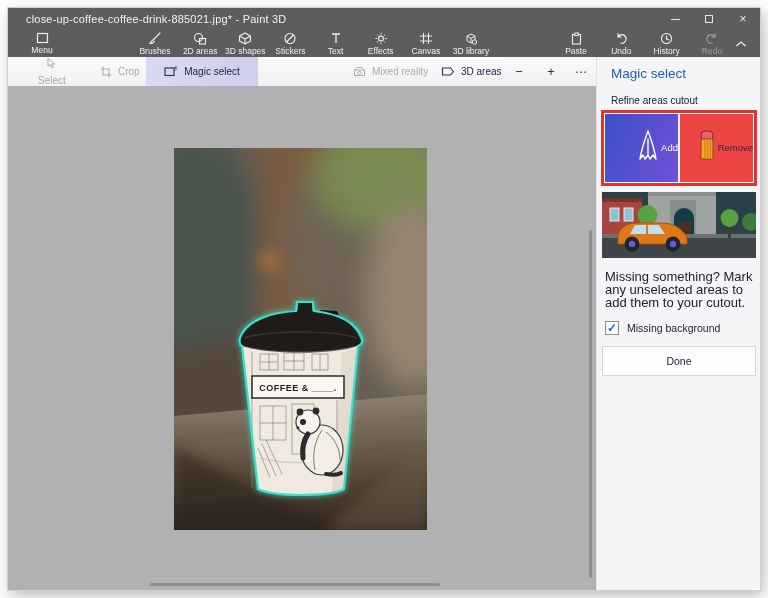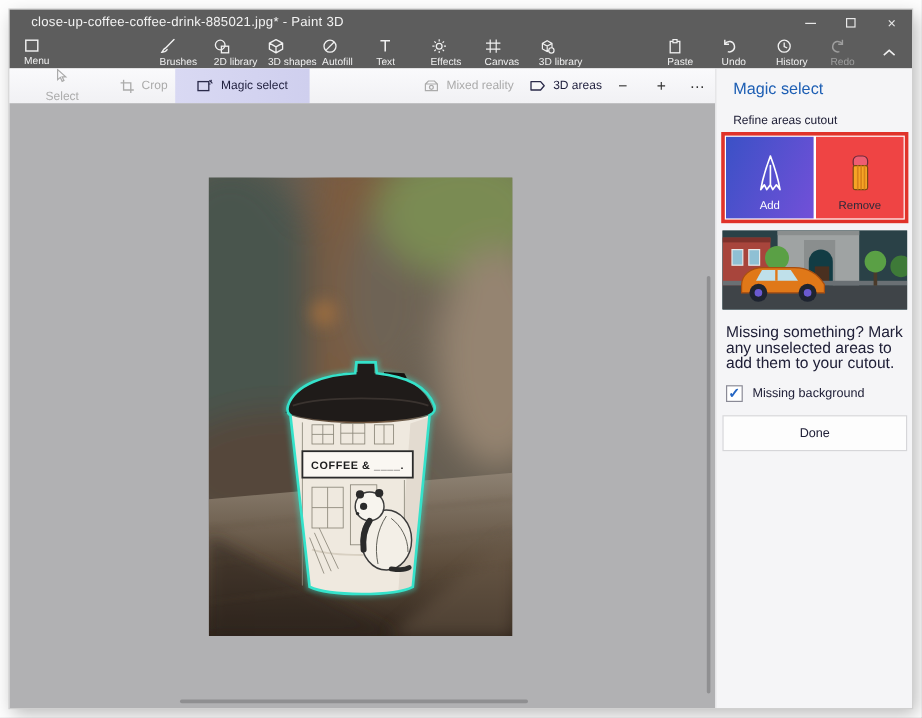--- a/index.html
+++ b/index.html
@@ -9,21 +9,21 @@
     box-shadow:0 0 0 1px #d0d0d0,3px 5px 14px rgba(0,0,0,.28);}
   
   .titlebar{height:22px;background:#5d5d5d;display:flex;align-items:center;position:relative;}
   .title-text{color:#f2f2f2;font-size:11px;margin-left:18px;letter-spacing:.2px;}
   .win-controls{position:absolute;right:0;top:0;height:22px;display:flex;}
   .win-btn{width:34px;height:22px;display:flex;align-items:center;justify-content:center;color:#e8e8e8;font-size:12px;cursor:default;}
   .glyph-min{display:block;width:9px;height:1px;background:#e8e8e8;}
   .glyph-max{display:block;width:8px;height:8px;border:1px solid #e8e8e8;}
   
   .ribbon{height:27px;background:#5d5d5d;position:relative;}
-  .rtool{display:flex;flex-direction:column;align-items:flex-start;justify-content:flex-start;color:#f0f0f0;cursor:pointer;}
+  .rtool{display:flex;flex-direction:column;align-items:center;justify-content:flex-start;color:#f0f0f0;cursor:pointer;}
   .rtool svg{display:block;margin-top:2px;}
   .rtool .rlabel{font-size:8.5px;margin-top:1px;white-space:nowrap;}
   .rtool.disabled{color:#9e9e9e;}
   .menu-btn{position:absolute;left:12px;top:0;width:44px;height:27px;}
   .tools-center{position:absolute;left:125px;top:0;width:360px;height:27px;display:flex;justify-content:space-between;}
   .tools-center .rtool{width:44px;}
   .tools-right{position:absolute;left:548px;top:0;width:176px;height:27px;display:flex;justify-content:space-between;}
   .tools-right .rtool{width:40px;}
   .chevron-btn{position:absolute;right:6px;top:0;width:26px;height:27px;display:flex;align-items:center;justify-content:center;cursor:pointer;}
   
@@ -36,21 +36,21 @@
   .zoom-btn{justify-content:center;font-size:13px;color:#333;}
   .canvas{flex:1;position:relative;background:#b1b1b3;overflow:hidden;}
   .photo{position:absolute;left:166px;top:62px;width:253px;height:382px;cursor:crosshair;}
   .scroll-h{position:absolute;left:142px;top:497px;width:290px;height:3px;background:#8f8f91;border-radius:2px;cursor:pointer;}
   .scroll-v{position:absolute;left:581px;top:144px;width:3px;height:348px;background:#8f8f91;border-radius:2px;cursor:pointer;}
   
   .panel{width:164px;background:#f5f5f7;border-left:1px solid #e1e1e4;position:relative;font-size:10.5px;color:#202038;}
   .panel-title{position:absolute;left:14px;top:9px;font-size:13.5px;color:#1e5fb4;}
   .refine-label{position:absolute;left:14px;top:38px;font-size:10px;}
   .annot-box{position:absolute;left:4px;top:53px;width:156px;height:76px;border:3px solid #e0332a;background:#fff;display:flex;padding:1px;gap:2px;}
-  .cutout-btn{flex:1;display:flex;flex-direction:column;align-items:center;justify-content:flex-end;padding-bottom:5px;cursor:pointer;}
+  .cutout-btn{flex:1;display:flex;flex-direction:row;align-items:center;justify-content:flex-end;padding-bottom:5px;cursor:pointer;}
   .btn-add{background:linear-gradient(115deg,#3b51c6,#7250d8);color:#fff;}
   .btn-remove{background:#ef4444;color:#2a2a3a;}
   .cutout-btn .cb-label{font-size:9.5px;margin-top:4px;}
   .thumb{position:absolute;left:5px;top:135px;width:154px;height:66px;background:#2a4147;overflow:hidden;}
   .missing-text{position:absolute;left:8px;top:213px;width:148px;line-height:13px;font-size:13px;}
   .autofill-row{position:absolute;left:8px;top:264px;display:flex;align-items:center;gap:8px;cursor:pointer;}
   .checkbox{width:14px;height:14px;border:1px solid #8a8a96;background:#fff;display:flex;align-items:center;justify-content:center;color:#2466c4;font-size:12px;font-weight:bold;line-height:1;}
   .panel-btn-row{position:absolute;left:5px;top:289px;width:154px;display:flex;gap:8px;}
   .panel-btn{flex:1;height:30px;background:#fdfdfd;border:1px solid #d6d6d9;display:flex;align-items:center;justify-content:center;font-size:10.5px;color:#202038;cursor:pointer;}
 </style>
@@ -87,34 +87,34 @@
         <svg width="14" height="13" viewBox="0 0 14 13">
             <path d="M12,1 L5,8 M5,8 C3.5,8.5 3,10 2,11.5 C4,11.5 5.5,11 6.3,9.3" fill="none" stroke="#f0f0f0" stroke-width="1.2" stroke-linecap="round"></path>
           </svg>
         <span class="rlabel">Brushes</span>
       </div>
       <div class="rtool">
         <svg width="14" height="13" viewBox="0 0 14 13">
             <circle cx="5.5" cy="5.5" r="4" fill="none" stroke="#f0f0f0" stroke-width="1.1"></circle>
             <rect x="6.5" y="6.5" width="6" height="5.5" fill="none" stroke="#f0f0f0" stroke-width="1.1"></rect>
           </svg>
-        <span class="rlabel">2D library</span>
+        <span class="rlabel">2D areas</span>
       </div>
       <div class="rtool">
         <svg width="14" height="13" viewBox="0 0 14 13">
             <path d="M7,1 L12.5,4 L12.5,9 L7,12 L1.5,9 L1.5,4 Z M1.5,4 L7,7 L12.5,4 M7,7 L7,12" fill="none" stroke="#f0f0f0" stroke-width="1.1" stroke-linejoin="round"></path>
           </svg>
         <span class="rlabel">3D shapes</span>
       </div>
       <div class="rtool">
         <svg width="14" height="13" viewBox="0 0 14 13">
             <circle cx="7" cy="6.5" r="5" fill="none" stroke="#f0f0f0" stroke-width="1.1"></circle>
             <path d="M3.5,10 L10.5,3" fill="none" stroke="#f0f0f0" stroke-width="1.1"></path>
           </svg>
-        <span class="rlabel">Autofill</span>
+        <span class="rlabel">Stickers</span>
       </div>
       <div class="rtool">
         <svg width="14" height="13" viewBox="0 0 14 13">
             <path d="M3,2 L11,2 M7,2 L7,11" fill="none" stroke="#f0f0f0" stroke-width="1.3"></path>
           </svg>
         <span class="rlabel">Text</span>
       </div>
       <div class="rtool">
         <svg width="14" height="13" viewBox="0 0 14 13">
             <circle cx="7" cy="6.5" r="2.4" fill="none" stroke="#f0f0f0" stroke-width="1.1"></circle>

